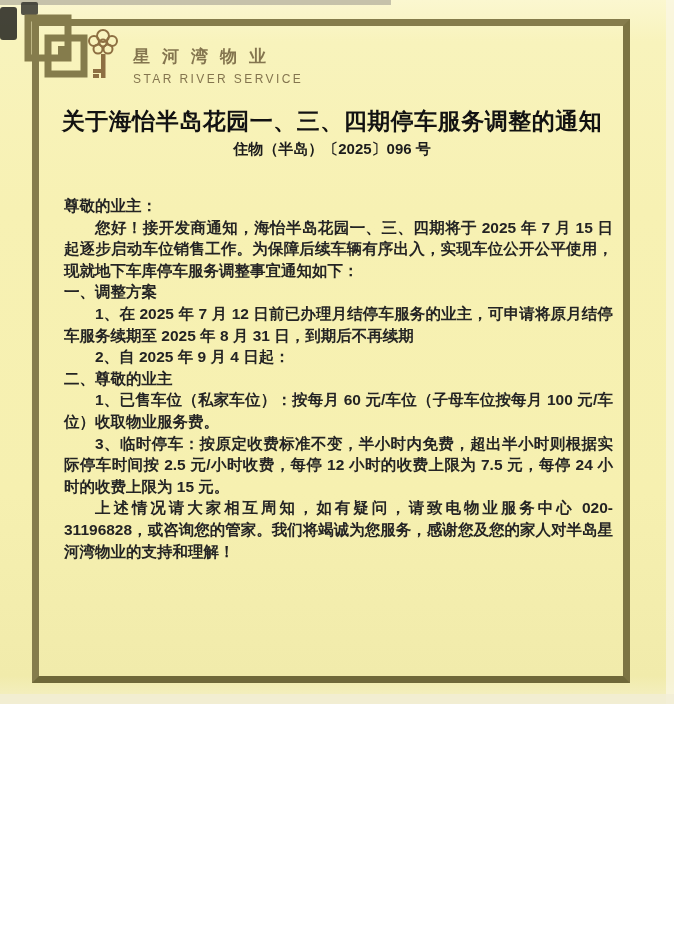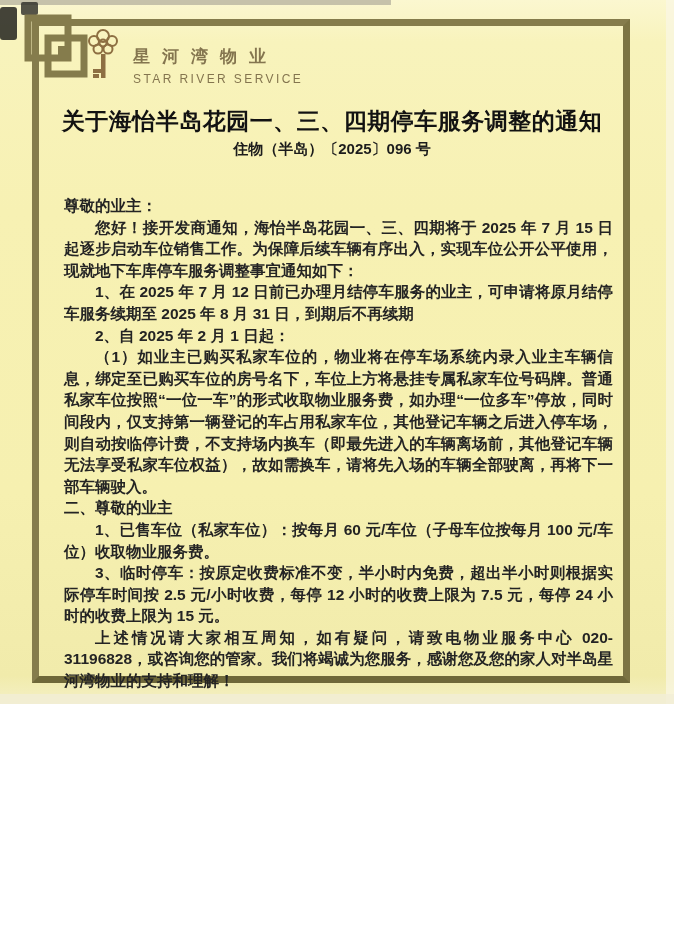--- a/index.html
+++ b/index.html
@@ -120,23 +120,23 @@
       <div class="logo-en">STAR RIVER SERVICE</div>
     </div>
   </div>
 
   <div class="title">关于海怡半岛花园一、三、四期停车服务调整的通知</div>
   <div class="doc-number">住物（半岛）〔2025〕096 号</div>
 
   <div class="body">
     <p>尊敬的业主：</p>
     <p class="indent">您好！接开发商通知，海怡半岛花园一、三、四期将于 2025 年 7 月 15 日起逐步启动车位销售工作。为保障后续车辆有序出入，实现车位公开公平使用，现就地下车库停车服务调整事宜通知如下：</p>
+    <p>一、调整方案</p>
     <p class="indent">1、在 2025 年 7 月 12 日前已办理月结停车服务的业主，可申请将原月结停车服务续期至 2025 年 8 月 31 日，到期后不再续期</p>
-    <p class="indent">2、自 2025 年 2 月 1 日起：</p>
-    <p class="indent">（1）如业主已购买私家车位的，物业将在停车场系统内录入业主车辆信息，绑定至已购买车位的房号名下，车位上方将悬挂专属私家车位号码牌。普通私家车位按照“一位一车”的形式收取物业服务费，如办理“一位多车”停放，同时间段内，仅支持第一辆登记的车占用私家车位，其他登记车辆之后进入停车场，则自动按临停计费，不支持场内换车（即最先进入的车辆离场前，其他登记车辆无法享受私家车位权益），故如需换车，请将先入场的车辆全部驶离，再将下一部车辆驶入。</p>
+    <p class="indent">2、自 2025 年 9 月 4 日起：</p>
     <p>二、尊敬的业主</p>
     <p class="indent">1、已售车位（私家车位）：按每月 60 元/车位（子母车位按每月 100 元/车位）收取物业服务费。</p>
     <p class="indent">3、临时停车：按原定收费标准不变，半小时内免费，超出半小时则根据实际停车时间按 2.5 元/小时收费，每停 12 小时的收费上限为 7.5 元，每停 24 小时的收费上限为 15 元。</p>
     <p class="indent">上述情况请大家相互周知，如有疑问，请致电物业服务中心 020-31196828，或咨询您的管家。我们将竭诚为您服务，感谢您及您的家人对半岛星河湾物业的支持和理解！</p>
   </div>
 
   <div class="building-wm"></div>
 
   <svg class="stamp" width="180" height="130" viewBox="0 0 180 130">
     <defs>

